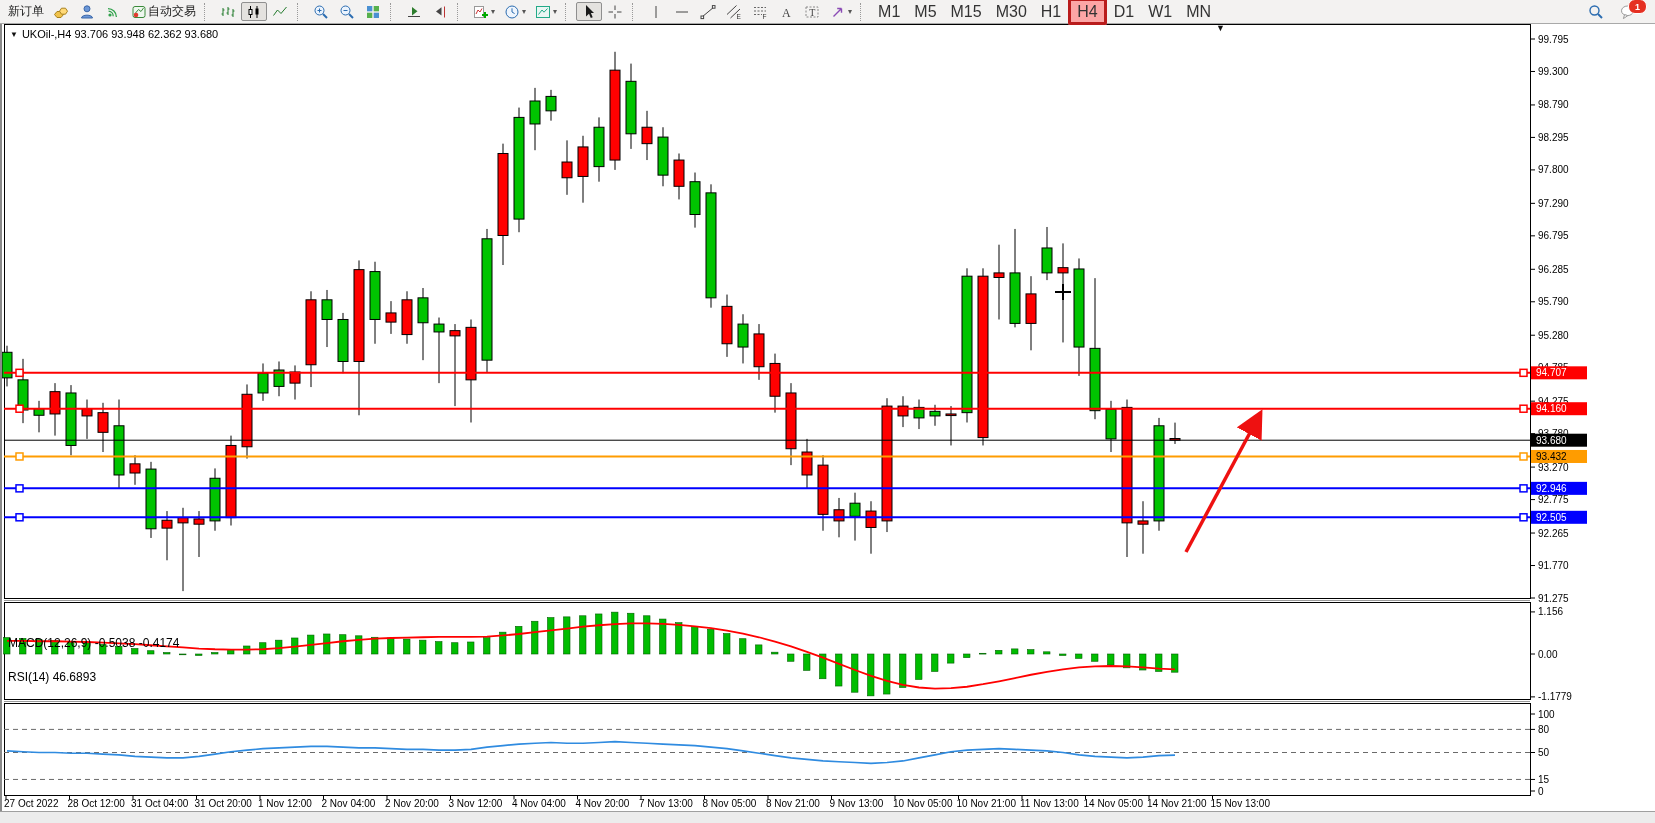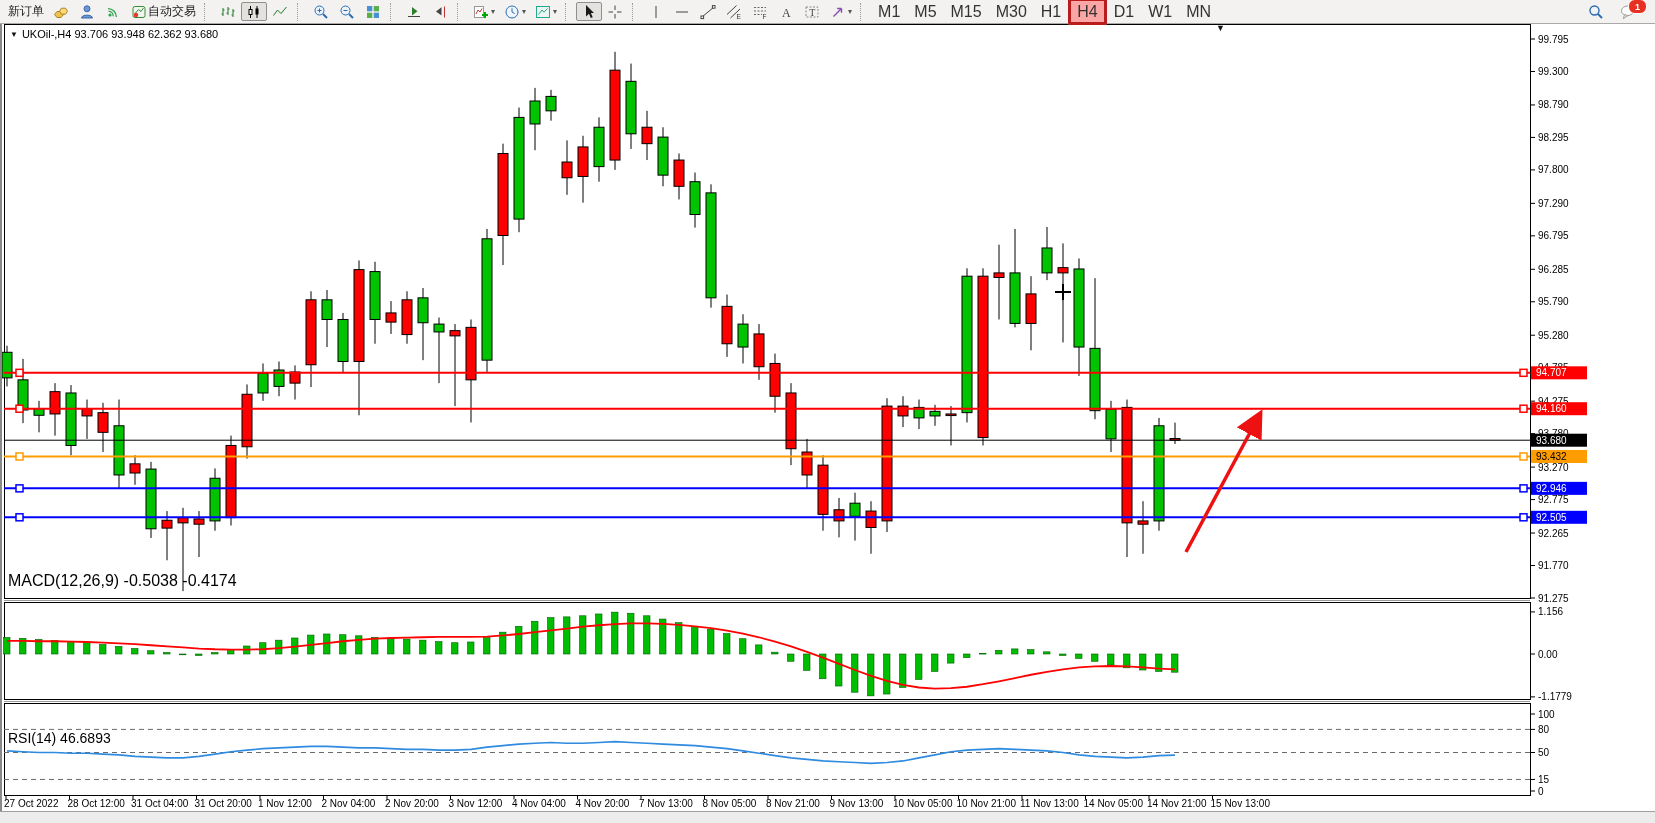--- a/index.html
+++ b/index.html
@@ -19,22 +19,22 @@
   .tf.active{border:3px solid #b91c1c;background:#fca5a5;text-align:center;}
   #right-tools{margin-left:auto;display:flex;align-items:center;gap:6px;padding-right:10px;}
   #chat-wrap{position:relative;}
   #notif-badge{position:absolute;top:-4px;right:-7px;min-width:13px;height:13px;border-radius:7px;
     background:#e53022;color:#fff;font-size:9px;font-weight:bold;display:flex;align-items:center;
     justify-content:center;padding:0 2px;border:1px solid #fff;}
   
   .ovl{position:absolute;z-index:3;font-size:11px;color:#000;}
   #chart-title{left:10px;top:28px;display:flex;align-items:center;gap:4px;}
   #chart-title .tri{font-size:8px;color:#111;}
-  #macd-label{left:8px;top:572px;font-size:16px;}
-  #rsi-label{left:8px;top:730px;font-size:14px;}
+  #macd-label{left:8px;top:636px;font-size:12px;}
+  #rsi-label{left:8px;top:670px;font-size:12px;}
   #collapse-tri{left:1216px;top:23px;font-size:9px;color:#111;}
   #csvg{position:absolute;left:0;top:0;z-index:1;}
   #status-bar{position:absolute;left:0;top:811px;width:1655px;height:12px;background:#ececec;
     border-top:1px solid #9f9f9f;z-index:4;}
   #win-edge{position:absolute;left:0;top:24px;width:2px;height:787px;background:#8a8a8a;z-index:4;}
 </style>
 </head>
 <body>
 
 <div id="stage">

